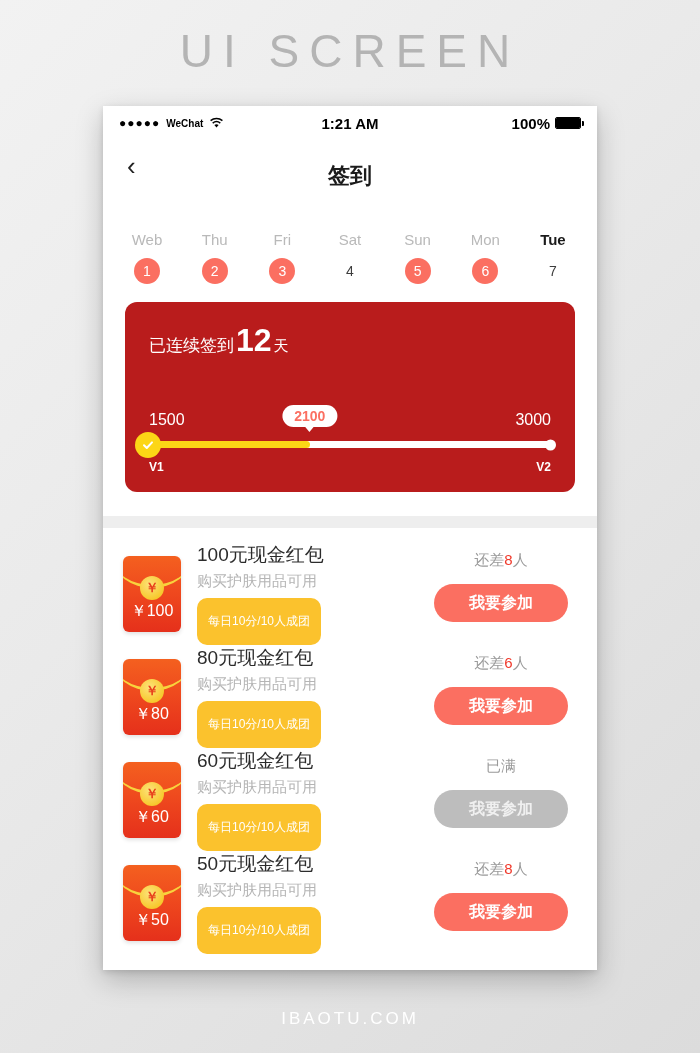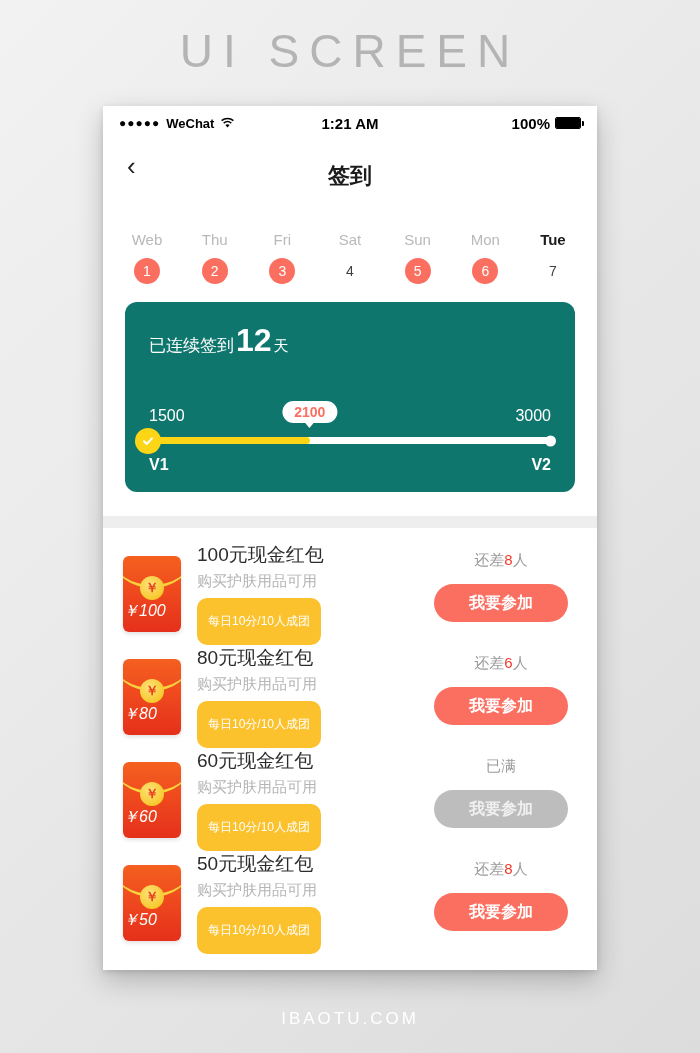--- a/index.html
+++ b/index.html
@@ -40,21 +40,21 @@
 
   
   .statusbar {
     height: 34px; flex: 0 0 34px;
     display: flex; align-items: center;
     padding: 0 16px;
     font-size: 15px; font-weight: bold; color: #000;
   }
   .sb-left { display: flex; align-items: center; gap: 6px; width: 33%; }
   .sb-dots { letter-spacing: 1px; font-size: 12px; }
-  .sb-carrier { font-size: 13px; }
+  .sb-carrier { font-size: 10px; }
   .sb-wifi { display: inline-block; width: 15px; height: 12px; position: relative; }
   .sb-wifi svg { display:block; }
   .sb-center { width: 34%; text-align: center; font-size: 15px; }
   .sb-right { width: 33%; display: flex; align-items: center; justify-content: flex-end; gap: 5px; }
   .sb-batt {
     width: 26px; height: 12px; border: 1px solid #000; border-radius: 2px;
     position: relative; background: #000; background-clip: padding-box;
   }
   .sb-batt::after {
     content:""; position: absolute; right: -4px; top: 3px;
@@ -86,21 +86,21 @@
   .day.today .day-name { color: #1b1b1b; font-weight: bold; }
   .day-num {
     width: 26px; height: 26px; line-height: 26px; margin: 0 auto;
     font-size: 14px; color: #3d3d3d; border-radius: 50%;
   }
   .day.signed .day-num { background: #fb6f61; color: #ffffff; }
 
   
   .banner-wrap { flex: 0 0 auto; padding: 10px 22px 24px 22px; }
   .banner {
-    background: #0f766e; border-radius: 12px;
+    background: #b91c1c; border-radius: 12px;
     padding: 22px 24px 20px 24px; color: #ffffff;
     position: relative; height: 190px;
   }
   .banner-head { font-size: 17px; display: flex; align-items: baseline; }
   .banner-head .big {
     font-size: 32px; font-weight: bold; line-height: 1; margin: 0 2px;
   }
   .banner-head .small { font-size: 15px; }
 
   .prog-area { position: absolute; left: 24px; right: 24px; bottom: 18px; }
@@ -132,21 +132,21 @@
     width: 26px; height: 26px; border-radius: 50%;
     background: #fcd616; display: flex; align-items: center; justify-content: center;
   }
   .prog-start svg { display: block; }
   .prog-end {
     position: absolute; right: -5px; top: 50%; transform: translateY(-50%);
     width: 11px; height: 11px; border-radius: 50%; background: #ffffff;
   }
   .prog-tiers {
     display: flex; justify-content: space-between;
-    font-size: 16px; font-weight: bold; margin-top: 12px;
+    font-size: 12px; font-weight: bold; margin-top: 12px;
   }
 
   
   .band { flex: 0 0 12px; background: #eeeeee; }
 
   
   .list { flex: 1 1 auto; background: #ffffff; padding: 14px 0 0 0; }
   .row {
     display: flex; align-items: center;
     padding: 10px 20px; height: 103px;
@@ -162,22 +162,22 @@
     border-bottom: 3px solid #f8d33d; border-radius: 0 0 50% 50%;
   }
   .packet .coin {
     position: absolute; left: 50%; top: 20px; transform: translateX(-50%);
     width: 24px; height: 24px; border-radius: 50%;
     background: radial-gradient(circle at 40% 35%, #fde27a 0%, #f7c92e 70%, #edb71d 100%);
     color: #e8401c; font-size: 13px; font-weight: bold;
     display: flex; align-items: center; justify-content: center;
   }
   .packet .amt {
-    position: absolute; left: 0; right: 0; bottom: 10px; 
-    color: #ffffff; font-size: 16px; font-style: italic;
+    position: absolute; left: 0; right: 0; bottom: 10px; text-align: center;
+    color: #ffffff; font-size: 16px;
   }
 
   .info { flex: 1 1 auto; padding-left: 16px; }
   .info-title { font-size: 19px; color: #2c2c2c; margin-bottom: 4px; }
   .info-sub { font-size: 15px; color: #b5b5b5; margin-bottom: 7px; }
   .info-badge {
     display: inline-block; background: #fbc22d; color: #ffffff;
     font-size: 12px; padding: 15px 11px; border-radius: 10px;
   }
 

